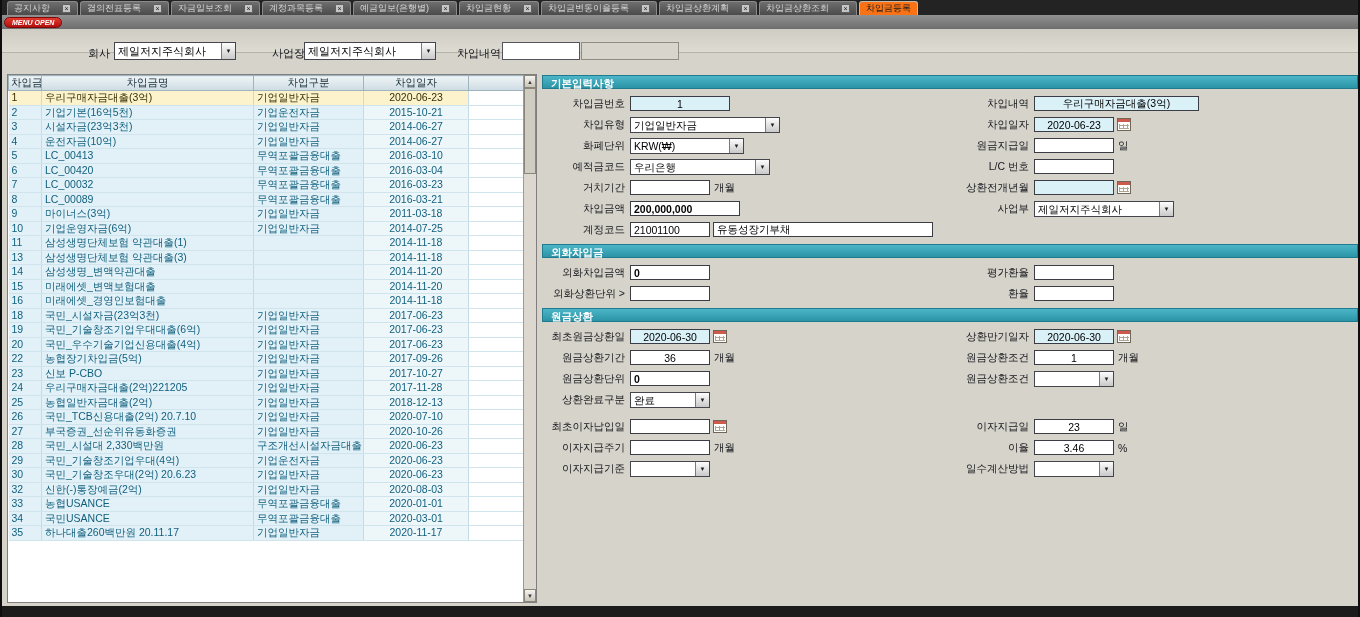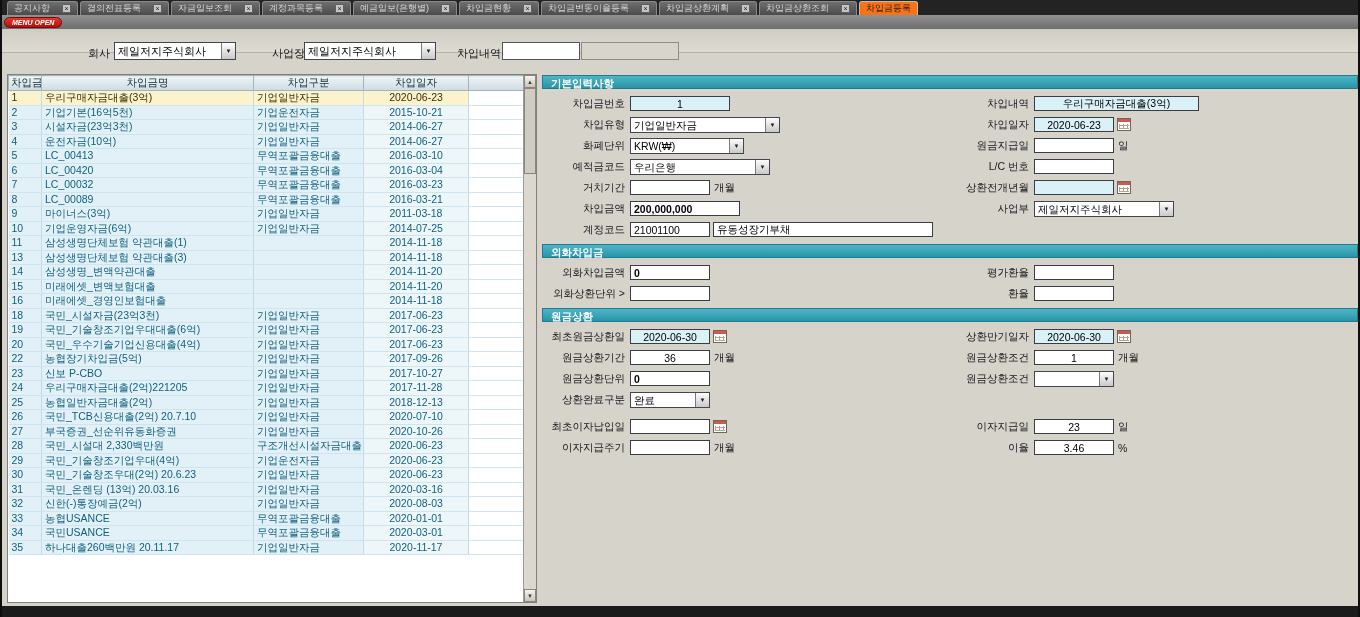--- a/index.html
+++ b/index.html
@@ -355,27 +355,20 @@
               <td class="col-filler"></td>
             </tr>
             <tr>
               <td class="col-code">30</td>
               <td class="col-name">국민_기술창조우대(2억) 20.6.23</td>
               <td class="col-type">기업일반자금</td>
               <td class="col-date">2020-06-23</td>
               <td class="col-filler"></td>
             </tr>
             <tr>
-              <td class="col-code">31</td>
-              <td class="col-name">국민_온렌딩 (13억) 20.03.16</td>
-              <td class="col-type">기업일반자금</td>
-              <td class="col-date">2020-03-16</td>
-              <td class="col-filler"></td>
-            </tr>
-            <tr>
               <td class="col-code">32</td>
               <td class="col-name">신한(-)통장예금(2억)</td>
               <td class="col-type">기업일반자금</td>
               <td class="col-date">2020-08-03</td>
               <td class="col-filler"></td>
             </tr>
             <tr>
               <td class="col-code">33</td>
               <td class="col-name">농협USANCE</td>
               <td class="col-type">무역포괄금융대출</td>
@@ -586,19 +579,35 @@
             <span class="flabel">이자지급주기</span>
             <input class="fin w80" value="" style="">
             <span class="unit">개월</span>
           </div>
           <div class="fhalf rt">
             <span class="flabel">이율</span>
             <input class="fin ctr w80" value="3.46" style="">
             <span class="unit">%</span>
           </div>
         </div>
+        <div class="frow">
+          <div class="fhalf">
+            <span class="flabel">이자지급기준</span>
+            <div class="combo w80">
+              <span class="txt"></span>
+              <span class="btn">▼</span>
+            </div>
+          </div>
+          <div class="fhalf rt">
+            <span class="flabel">일수계산방법</span>
+            <div class="combo w80">
+              <span class="txt"></span>
+              <span class="btn">▼</span>
+            </div>
+          </div>
+        </div>
       </div>
 
     </div>
   </div>
 
   <div class="bottom-bar"></div>
 </div>
 
 </body></html>

